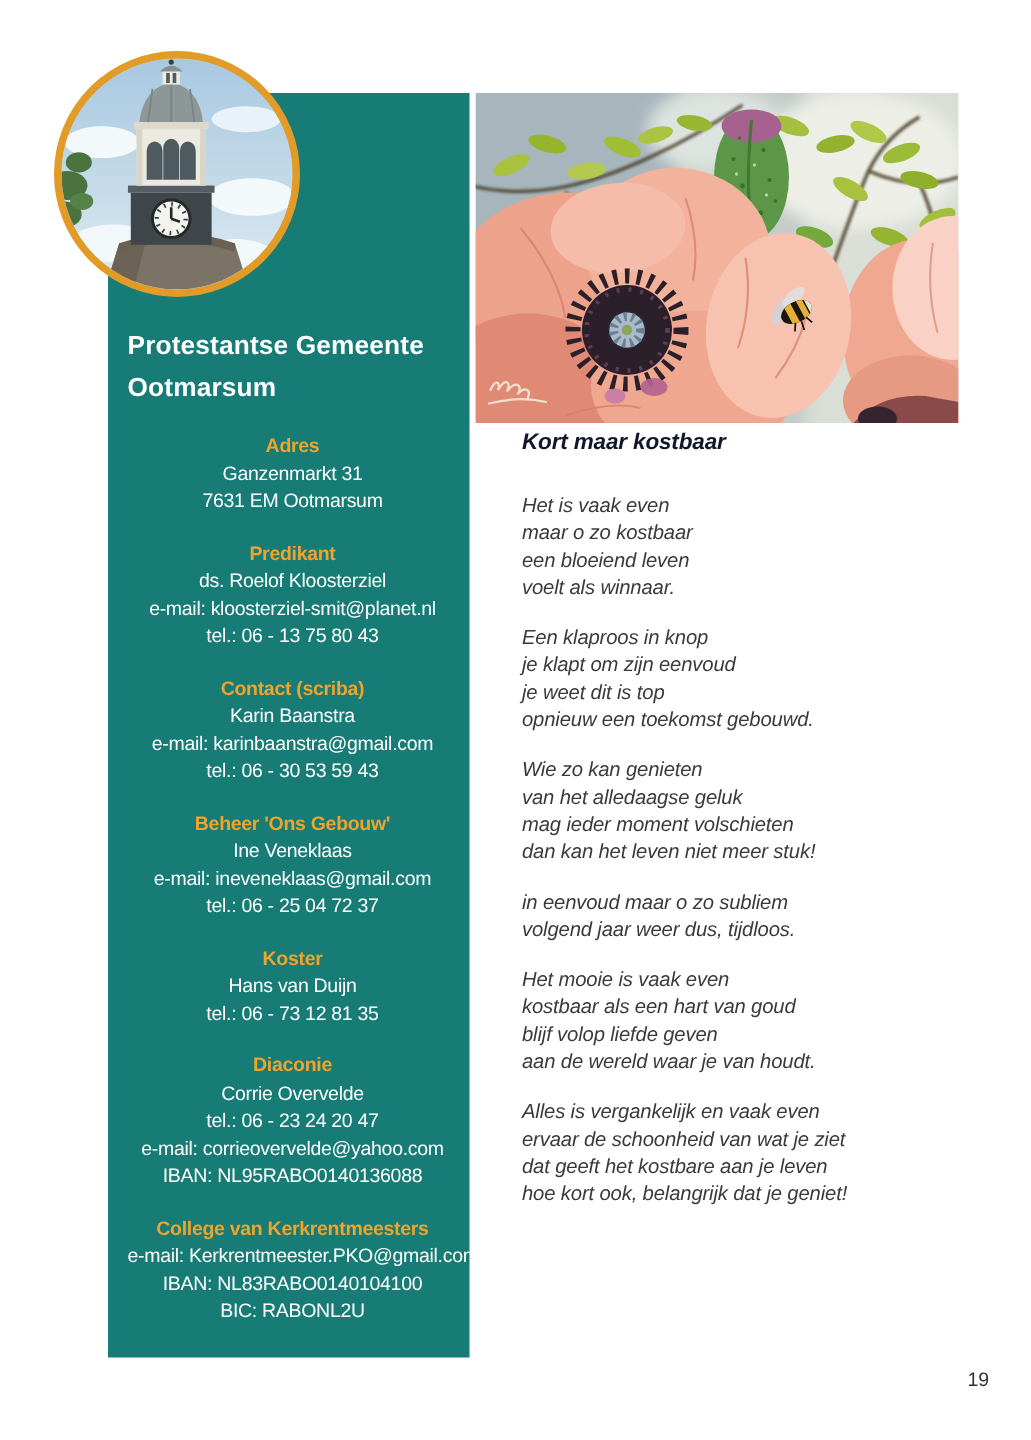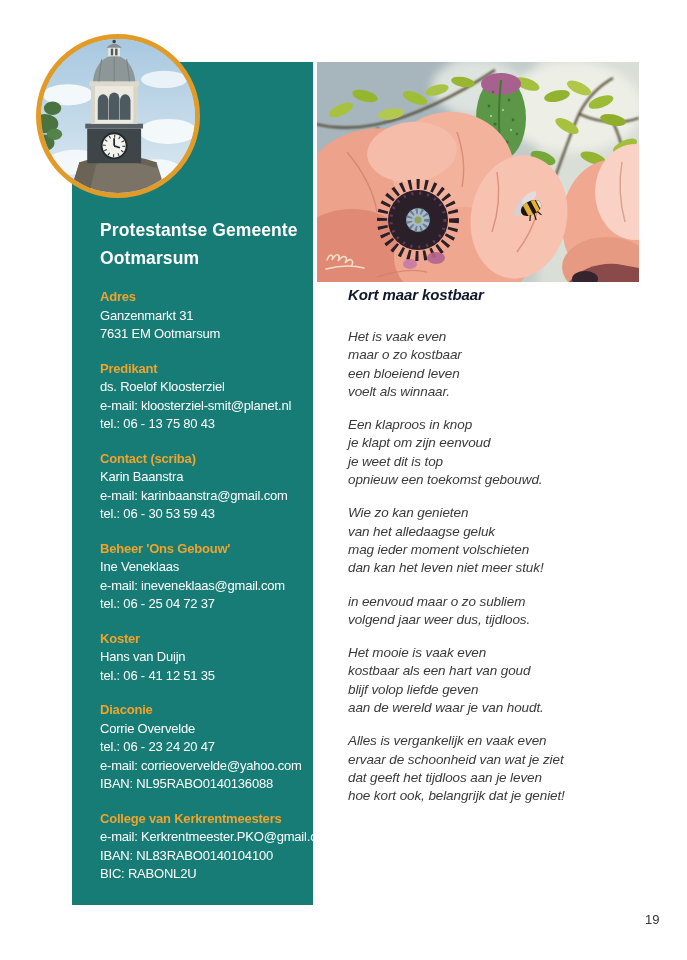--- a/index.html
+++ b/index.html
@@ -4,25 +4,25 @@
 <style>
   html,body{margin:0;padding:0;background:#ffffff;}
   .page{
     position:relative;width:687px;height:960px;background:#ffffff;overflow:hidden;
     font-family:"Liberation Sans", sans-serif;
   }
   
   .sidebar{
     position:absolute;left:72px;top:62px;width:241px;height:843px;
     background:#177b76;color:#ffffff;box-sizing:border-box;
-    padding:154px 8px 0 28px;z-index:1;
+    padding:154px 8px 0 13px;z-index:1;
   }
   .sidebar-title{font-size:17.5px;font-weight:bold;line-height:28px;letter-spacing:0.1px;}
   .sections{margin-top:16px;}
-  .section{margin:0 0 16px 0;font-size:13px;line-height:18.5px;letter-spacing:-0.2px;}
+  .section{margin:0 0 16px 0;font-size:13px;line-height:18.5px;letter-spacing:-0.2px;text-align:center;}
   .section .heading{color:#efa42c;font-weight:bold;}
   .section .line{white-space:nowrap;}
   
   .avatar{
     position:absolute;left:36px;top:34px;width:164px;height:164px;
     border-radius:50%;border:5px solid #e29b27;box-sizing:border-box;
     overflow:hidden;z-index:2;background:#bcd6e8;
   }
   .avatar svg{display:block;width:100%;height:100%;}
   
@@ -69,21 +69,21 @@
       </div>
       <div class="section">
         <div class="heading">Beheer 'Ons Gebouw'</div>
         <div class="line">Ine Veneklaas</div>
         <div class="line">e-mail: ineveneklaas@gmail.com</div>
         <div class="line">tel.: 06 - 25 04 72 37</div>
       </div>
       <div class="section">
         <div class="heading">Koster</div>
         <div class="line">Hans van Duijn</div>
-        <div class="line">tel.: 06 - 41 12 51 35</div>
+        <div class="line">tel.: 06 - 73 12 81 35</div>
       </div>
       <div class="section">
         <div class="heading">Diaconie</div>
         <div class="line">Corrie Overvelde</div>
         <div class="line">tel.: 06 - 23 24 20 47</div>
         <div class="line">e-mail: corrieovervelde@yahoo.com</div>
         <div class="line">IBAN: NL95RABO0140136088</div>
       </div>
       <div class="section">
         <div class="heading">College van Kerkrentmeesters</div>
@@ -302,20 +302,20 @@
     </div>
     <div class="stanza">
       <div>Het mooie is vaak even</div>
       <div>kostbaar als een hart van goud</div>
       <div>blijf volop liefde geven</div>
       <div>aan de wereld waar je van houdt.</div>
     </div>
     <div class="stanza">
       <div>Alles is vergankelijk en vaak even</div>
       <div>ervaar de schoonheid van wat je ziet</div>
-      <div>dat geeft het tijdloos aan je leven</div>
+      <div>dat geeft het kostbare aan je leven</div>
       <div>hoe kort ook, belangrijk dat je geniet!</div>
     </div>
   </div>
 
   <div class="page-number">19</div>
 
 </div>
 
 </body></html>

